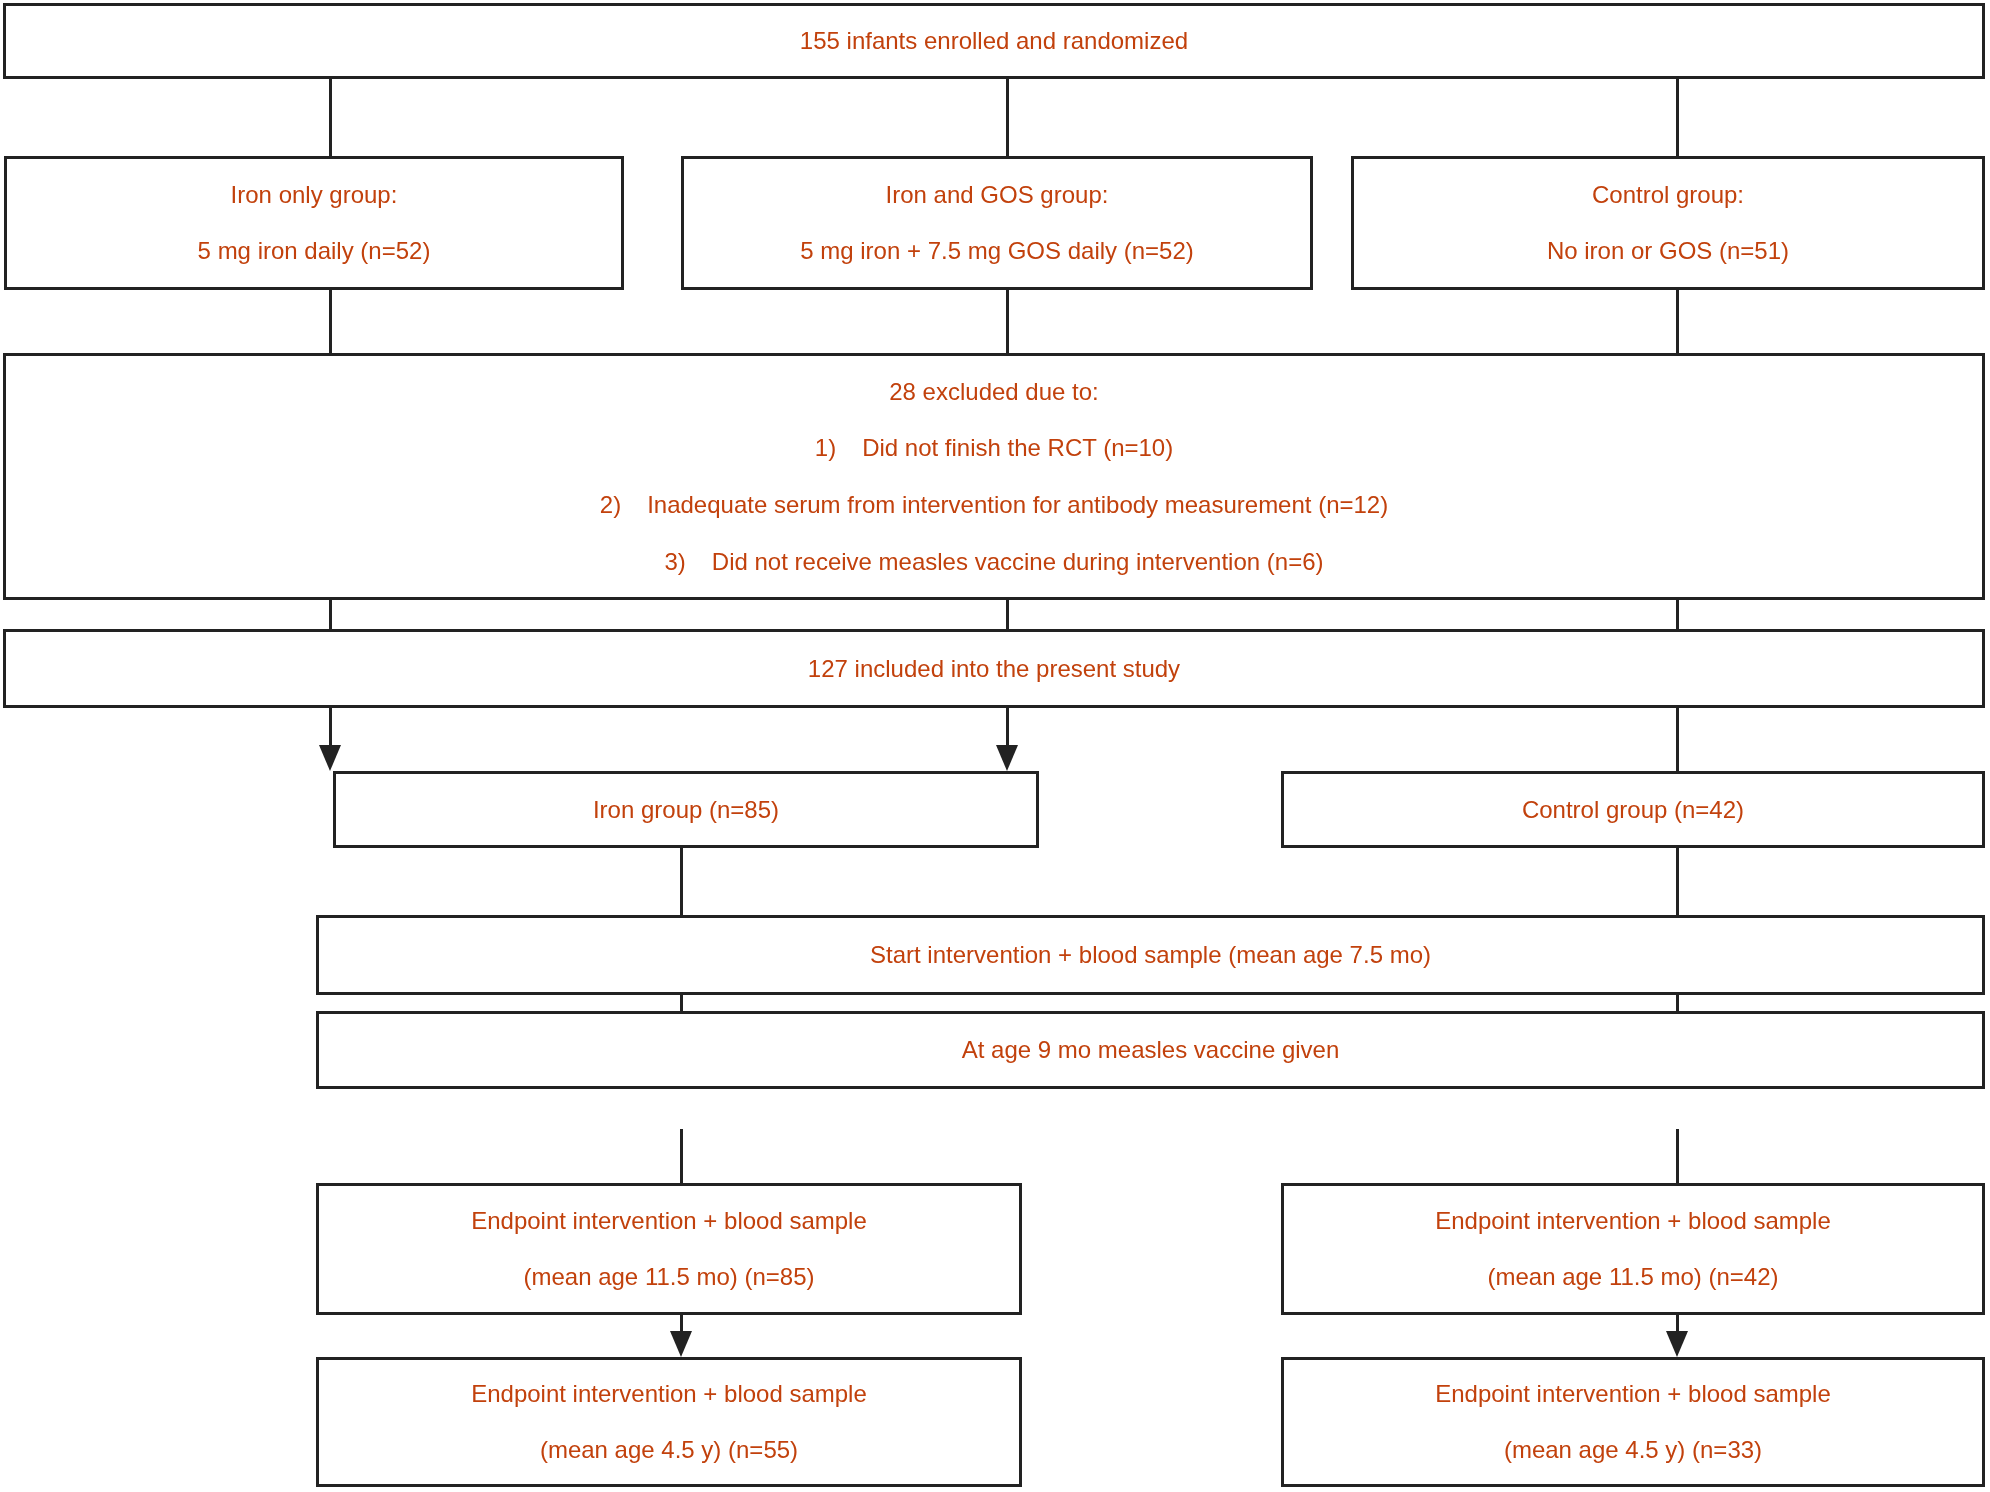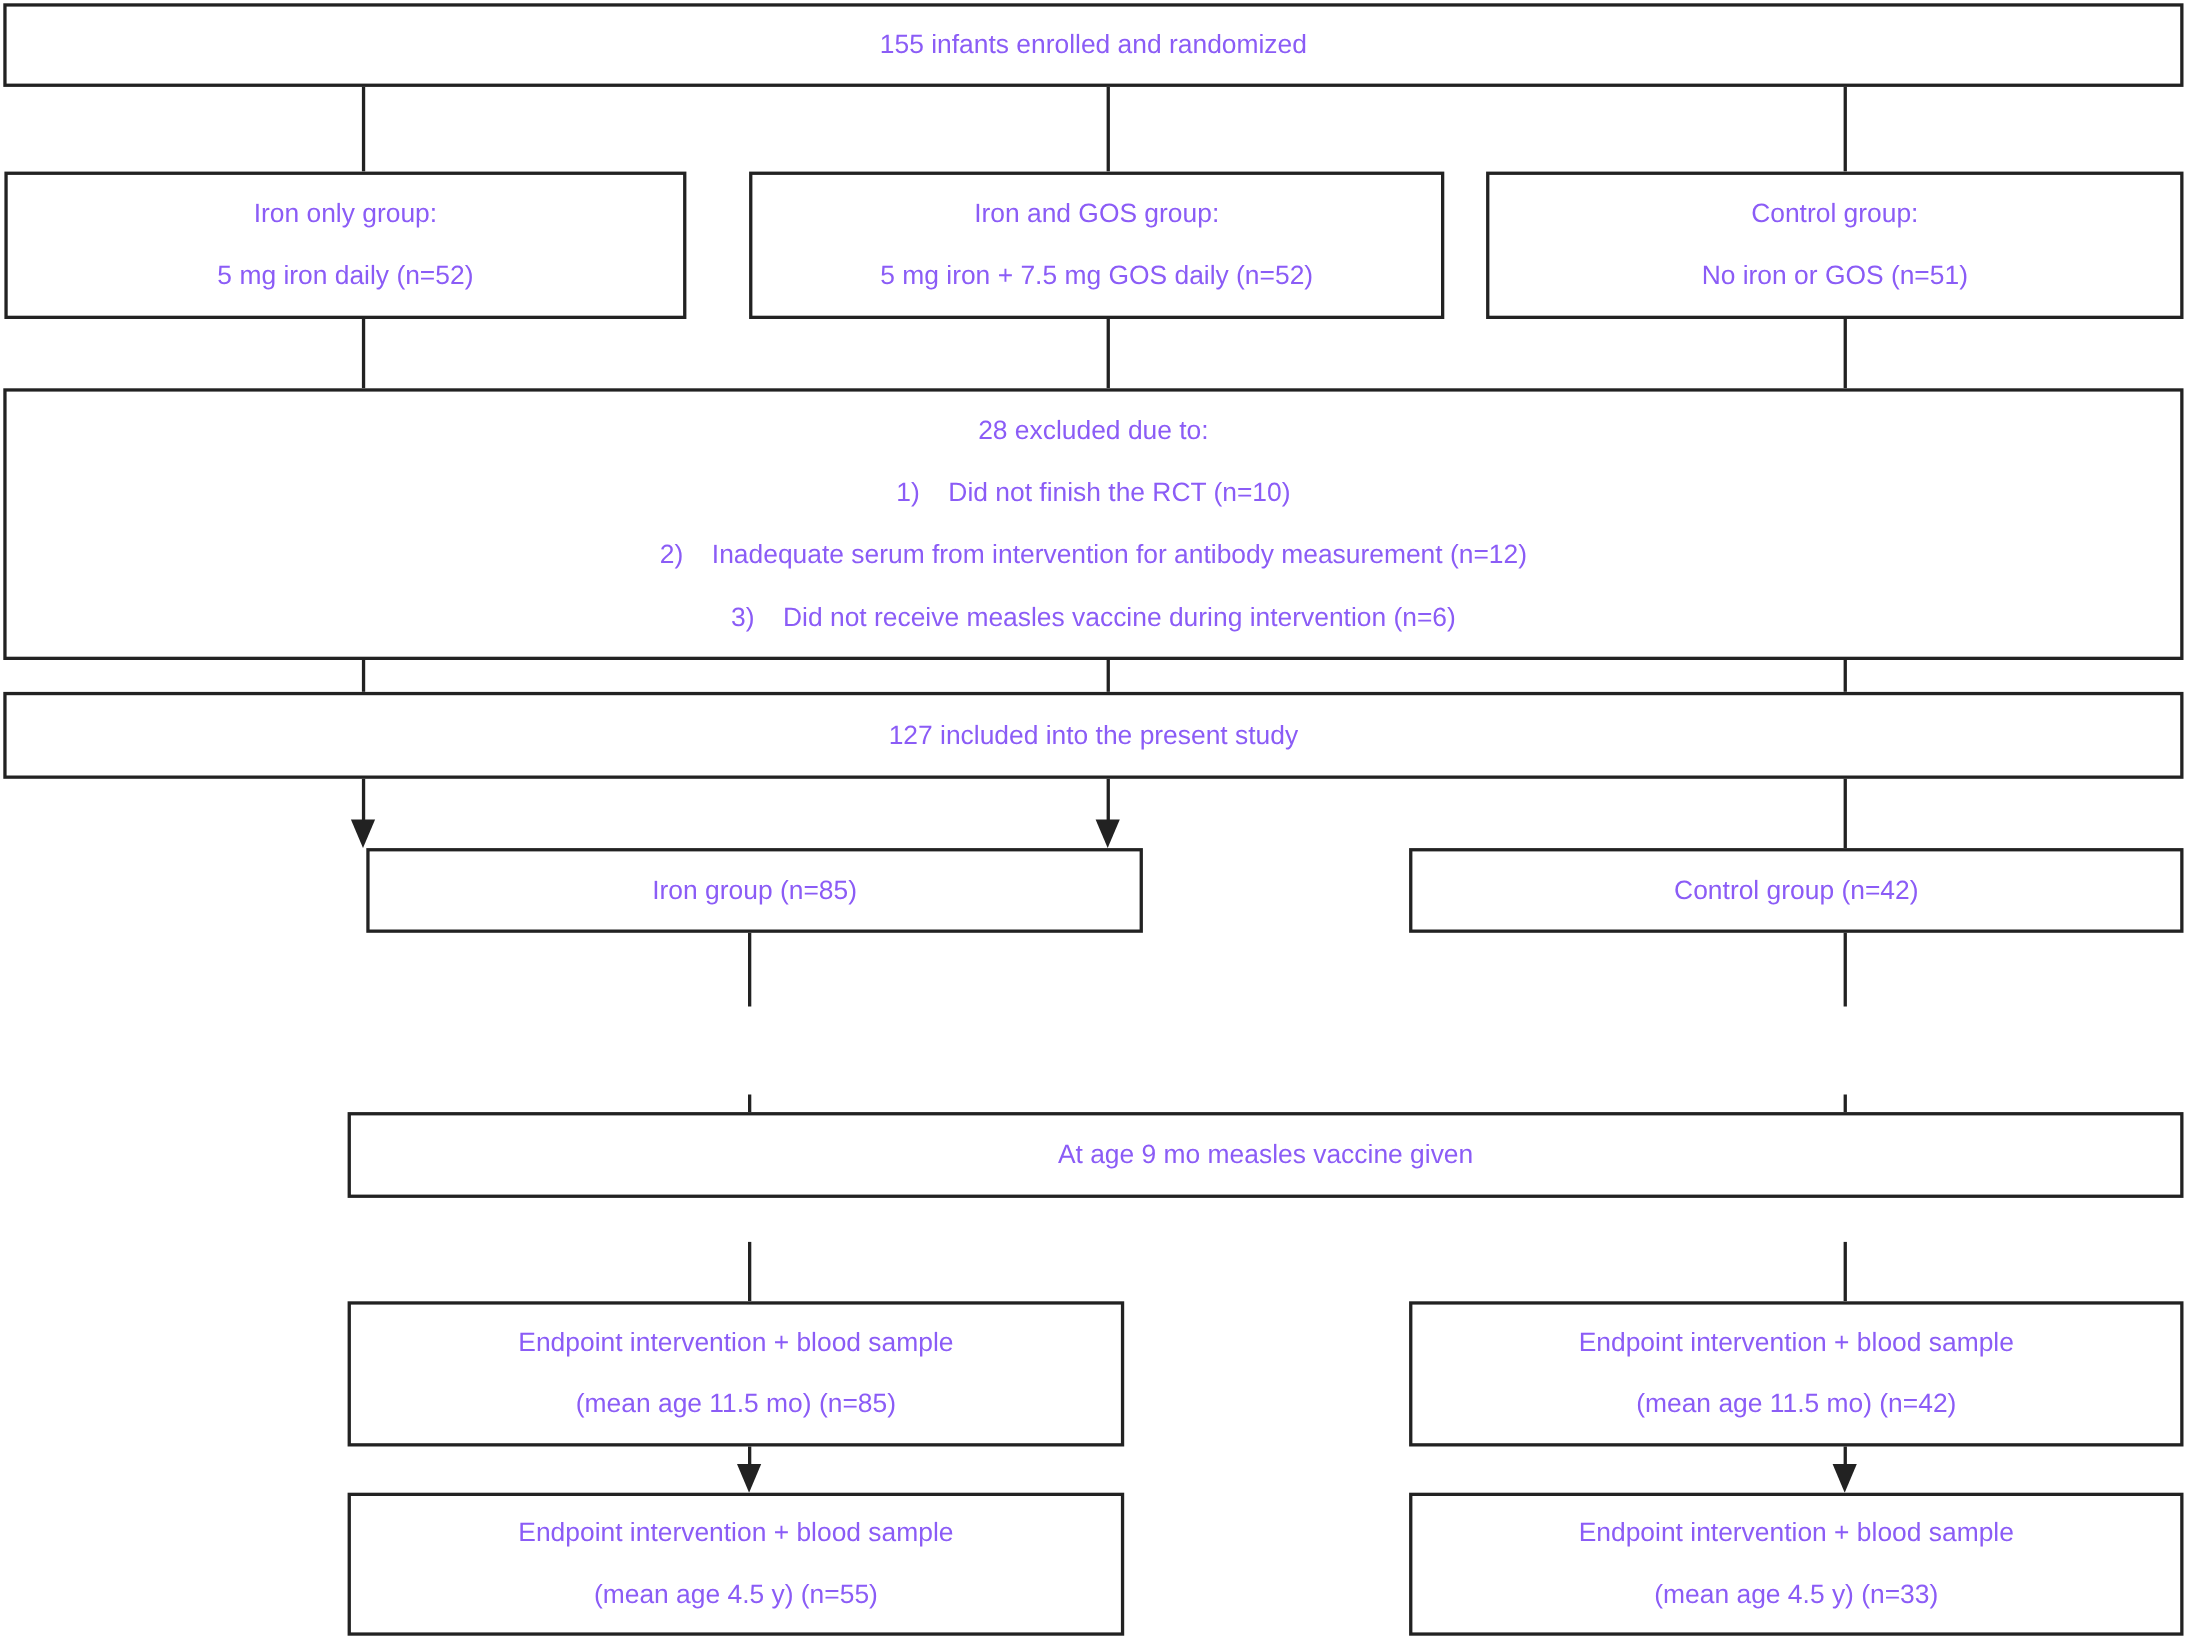--- a/index.html
+++ b/index.html
@@ -7,21 +7,21 @@
     padding: 0;
     background: #ffffff;
   }
   .canvas {
     position: relative;
     width: 1990px;
     height: 1492px;
     background: #ffffff;
     font-family: "Liberation Sans", "DejaVu Sans", sans-serif;
     font-size: 24px;
-    color: #8b5cf6;
+    color: #c2410c;
   }
   .box {
     position: absolute;
     box-sizing: border-box;
     background: #ffffff;
     border: 3px solid #222222;
     display: flex;
     flex-direction: column;
     align-items: center;
     justify-content: center;
@@ -106,20 +106,23 @@
   <div class="box" style="left:316px; top:771px; width:706px; height:77px;margin-left:17px;">
     <div>Iron group (n=85)</div>
   </div>
   <div class="box" style="left:1281px; top:771px; width:704px; height:77px;">
     <div>Control group (n=42)</div>
   </div>
 
   <div class="vline" style="left:680px; top:848px; height:67px;"></div>
   <div class="vline" style="left:1676px; top:848px; height:67px;"></div>
 
+  <div class="box" style="left:316px; top:915px; width:1669px; height:80px;">
+    <div>Start intervention + blood sample (mean age 7.5 mo)</div>
+  </div>
 
   <div class="vline" style="left:680px; top:995px; height:56px;"></div>
   <div class="vline" style="left:1676px; top:995px; height:56px;"></div>
 
   <div class="box" style="left:316px; top:1011px; width:1669px; height:78px;">
     <div>At age 9 mo measles vaccine given</div>
   </div>
 
   <div class="vline" style="left:680px; top:1129px; height:54px;"></div>
   <div class="vline" style="left:1676px; top:1129px; height:54px;"></div>

